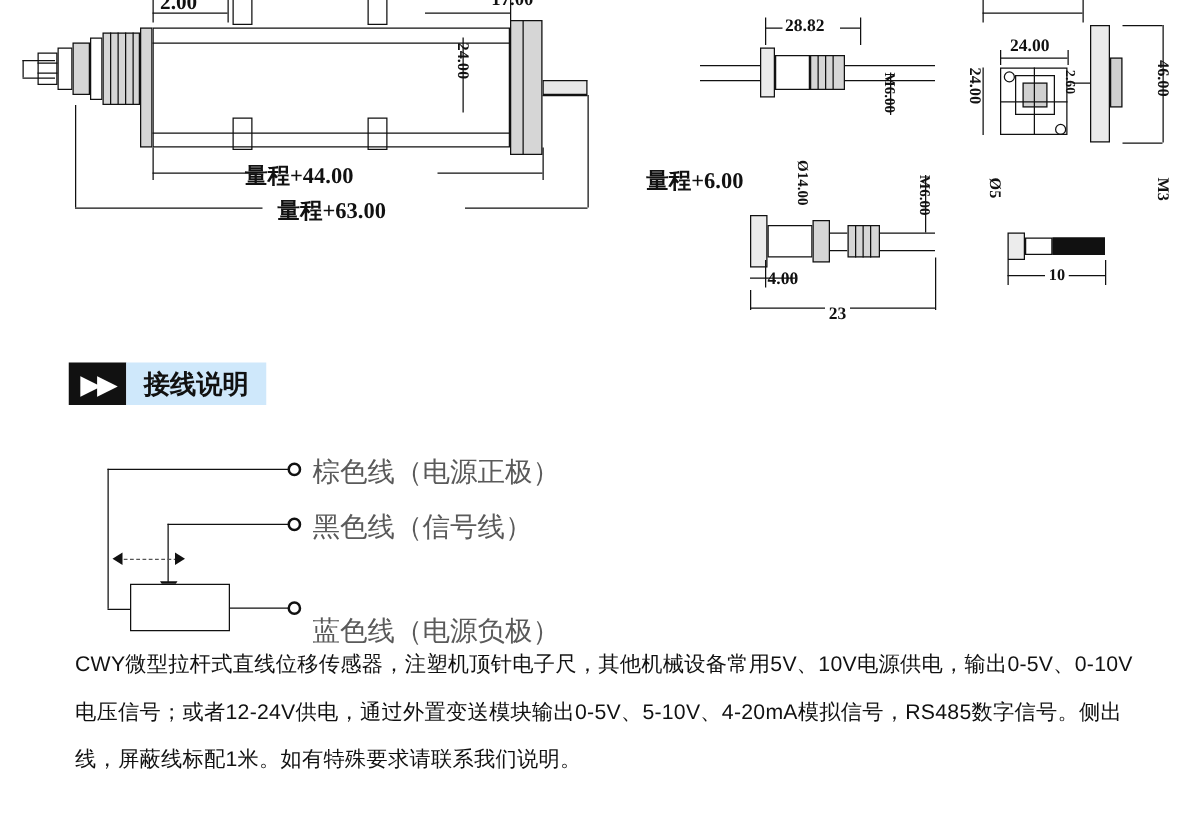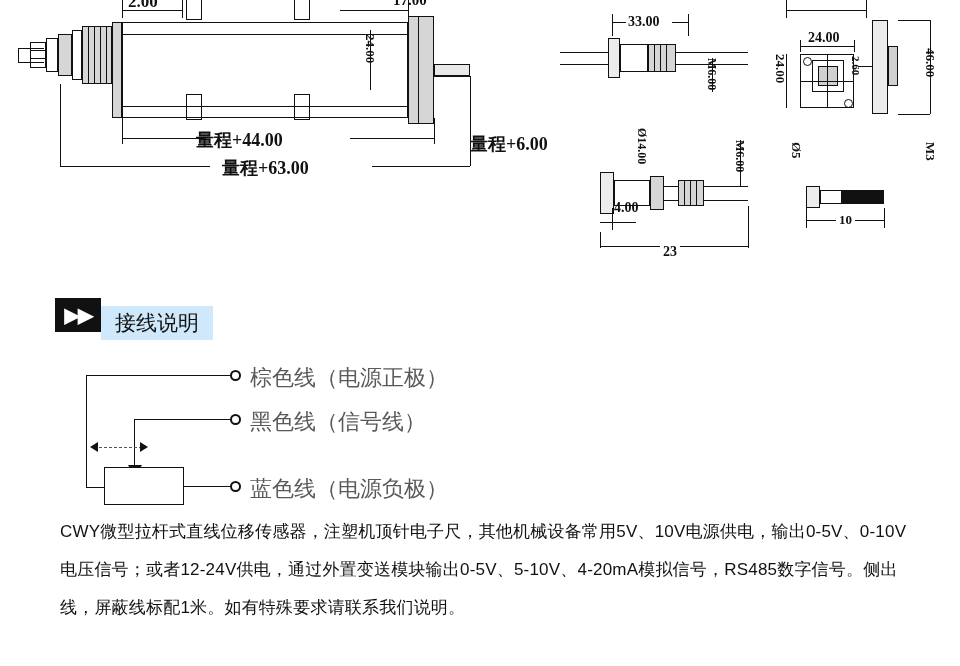--- a/index.html
+++ b/index.html
@@ -21,22 +21,22 @@
   .dimtxt.b{font-weight:bold;}
   .vert{writing-mode:vertical-rl;text-orientation:mixed;}
 
   .box{position:absolute;border:1px solid #111;box-sizing:border-box;}
   .boxg{position:absolute;border:1px solid #111;box-sizing:border-box;background:#d6d6d6;}
   .fillk{background:#111;}
 
   
   .sec-head{position:absolute;left:55px;top:290px;display:flex;align-items:center;}
   .sec-arrows{width:46px;height:34px;background:#111;display:flex;align-items:center;justify-content:center;color:#fff;font-size:20px;letter-spacing:-2px;font-weight:bold;}
-  .sec-title{height:34px;background:#cfe8fb;color:#111;font-size:21px;font-weight:normal;
-    display:flex;align-items:center;padding:0 14px;font-family:"Liberation Sans",sans-serif;margin-top:16px;}
+  .sec-title{height:34px;background:#cfe8fb;color:#111;font-size:21px;font-weight:bold;
+    display:flex;align-items:center;padding:0 14px;font-family:"Liberation Sans",sans-serif;}
 
   
   .wire-label{position:absolute;font-size:22px;color:#5a5a5a;font-family:"Liberation Sans",sans-serif;white-space:nowrap;}
   .node{position:absolute;width:11px;height:11px;border:2px solid #111;border-radius:50%;background:#fff;box-sizing:border-box;}
 
   
   .para{position:absolute;left:60px;top:513px;width:860px;font-size:17px;line-height:38px;color:#111;
     font-family:"Liberation Sans",sans-serif;letter-spacing:.2px;}
 </style>
 </head>
@@ -106,59 +106,59 @@
       <div class="ln hline" style="left:372px;top:166px;width:98px;"></div>
       <div class="dimtxt b" style="left:222px;top:156px;font-size:18px;">量程+63.00</div>
     </div>
 
     <div>
 
       <div class="ln vline" style="left:612px;top:14px;height:22px;"></div>
       <div class="ln vline" style="left:688px;top:14px;height:22px;"></div>
       <div class="ln hline" style="left:612px;top:22px;width:14px;"></div>
       <div class="ln hline" style="left:672px;top:22px;width:16px;"></div>
-      <div class="dimtxt b" style="left:628px;top:14px;font-size:14px;">33.00</div>
+      <div class="dimtxt b" style="left:628px;top:14px;font-size:14px;">28.82</div>
 
       <div class="ln hline" style="left:560px;top:52px;width:52px;"></div>
       <div class="ln hline" style="left:560px;top:64px;width:52px;"></div>
 
       <div class="box" style="left:608px;top:38px;width:12px;height:40px;background:#ececec;"></div>
       <div class="box" style="left:620px;top:44px;width:28px;height:28px;background:#fff;"></div>
 
       <div class="boxg" style="left:648px;top:44px;width:28px;height:28px;"></div>
       <div class="ln vline" style="left:654px;top:44px;height:28px;"></div>
       <div class="ln vline" style="left:660px;top:44px;height:28px;"></div>
       <div class="ln vline" style="left:666px;top:44px;height:28px;"></div>
       <div class="ln hline" style="left:676px;top:52px;width:72px;"></div>
       <div class="ln hline" style="left:676px;top:64px;width:72px;"></div>
 
       <div class="ln vline" style="left:712px;top:58px;height:34px;"></div>
       <div class="dimtxt b vert" style="left:704px;top:58px;font-size:12px;">M6.00</div>
 
-      <div class="dimtxt b" style="left:470px;top:132px;font-size:18px;">量程+6.00</div>
+      <div class="dimtxt b" style="left:470px;top:132px;font-size:18px;padding-left:47px;">量程+6.00</div>
 
       <div class="dimtxt b vert" style="left:634px;top:128px;font-size:12px;">Ø14.00</div>
 
       <div class="box" style="left:600px;top:172px;width:14px;height:42px;background:#ececec;"></div>
       <div class="box" style="left:614px;top:180px;width:36px;height:26px;"></div>
       <div class="boxg" style="left:650px;top:176px;width:14px;height:34px;"></div>
       <div class="ln hline" style="left:664px;top:186px;width:14px;"></div>
       <div class="ln hline" style="left:664px;top:200px;width:14px;"></div>
       <div class="boxg" style="left:678px;top:180px;width:26px;height:26px;"></div>
       <div class="ln vline" style="left:684px;top:180px;height:26px;"></div>
       <div class="ln vline" style="left:690px;top:180px;height:26px;"></div>
       <div class="ln vline" style="left:696px;top:180px;height:26px;"></div>
       <div class="ln hline" style="left:704px;top:186px;width:44px;"></div>
       <div class="ln hline" style="left:704px;top:200px;width:44px;"></div>
       <div class="ln vline" style="left:740px;top:140px;height:46px;"></div>
       <div class="dimtxt b vert" style="left:732px;top:140px;font-size:12px;">M6.00</div>
 
       <div class="ln vline" style="left:612px;top:208px;height:22px;"></div>
       <div class="ln hline" style="left:600px;top:222px;width:36px;"></div>
-      <div class="dimtxt b" style="left:614px;top:200px;font-size:14px;">4.00</div>
+      <div class="dimtxt b" style="left:614px;top:216px;font-size:14px;">4.00</div>
 
       <div class="ln hline" style="left:600px;top:246px;width:148px;"></div>
       <div class="ln vline" style="left:600px;top:232px;height:16px;"></div>
       <div class="ln vline" style="left:748px;top:206px;height:42px;"></div>
       <div class="dimtxt b" style="left:660px;top:244px;font-size:14px;background:#fff;padding:0 3px;">23</div>
     </div>
 
     <div>
       <div class="ln vline" style="left:786px;top:0;height:18px;"></div>
       <div class="ln vline" style="left:866px;top:0;height:18px;"></div>
@@ -227,18 +227,18 @@
     <div class="dash-h" style="left:94px;top:92px;width:48px;"></div>
     <div class="abs" style="left:90px;top:87px;width:0;height:0;border-top:5px solid transparent;border-bottom:5px solid transparent;border-right:8px solid #111;"></div>
     <div class="abs" style="left:140px;top:87px;width:0;height:0;border-top:5px solid transparent;border-bottom:5px solid transparent;border-left:8px solid #111;"></div>
 
     <div class="node" style="left:230px;top:15px;"></div>
     <div class="node" style="left:230px;top:59px;"></div>
     <div class="node" style="left:230px;top:126px;"></div>
 
     <div class="wire-label" style="left:250px;top:8px;">棕色线（电源正极）</div>
     <div class="wire-label" style="left:250px;top:52px;">黑色线（信号线）</div>
-    <div class="wire-label" style="left:250px;top:119px;">蓝色线（电源负极）</div>
+    <div class="wire-label" style="left:250px;top:135px;">蓝色线（电源负极）</div>
   </div>
 
   <div class="para">CWY微型拉杆式直线位移传感器，注塑机顶针电子尺，其他机械设备常用5V、10V电源供电，输出0-5V、0-10V电压信号；或者12-24V供电，通过外置变送模块输出0-5V、5-10V、4-20mA模拟信号，RS485数字信号。侧出线，屏蔽线标配1米。如有特殊要求请联系我们说明。</div>
 
 </div>
 
 </body></html>

